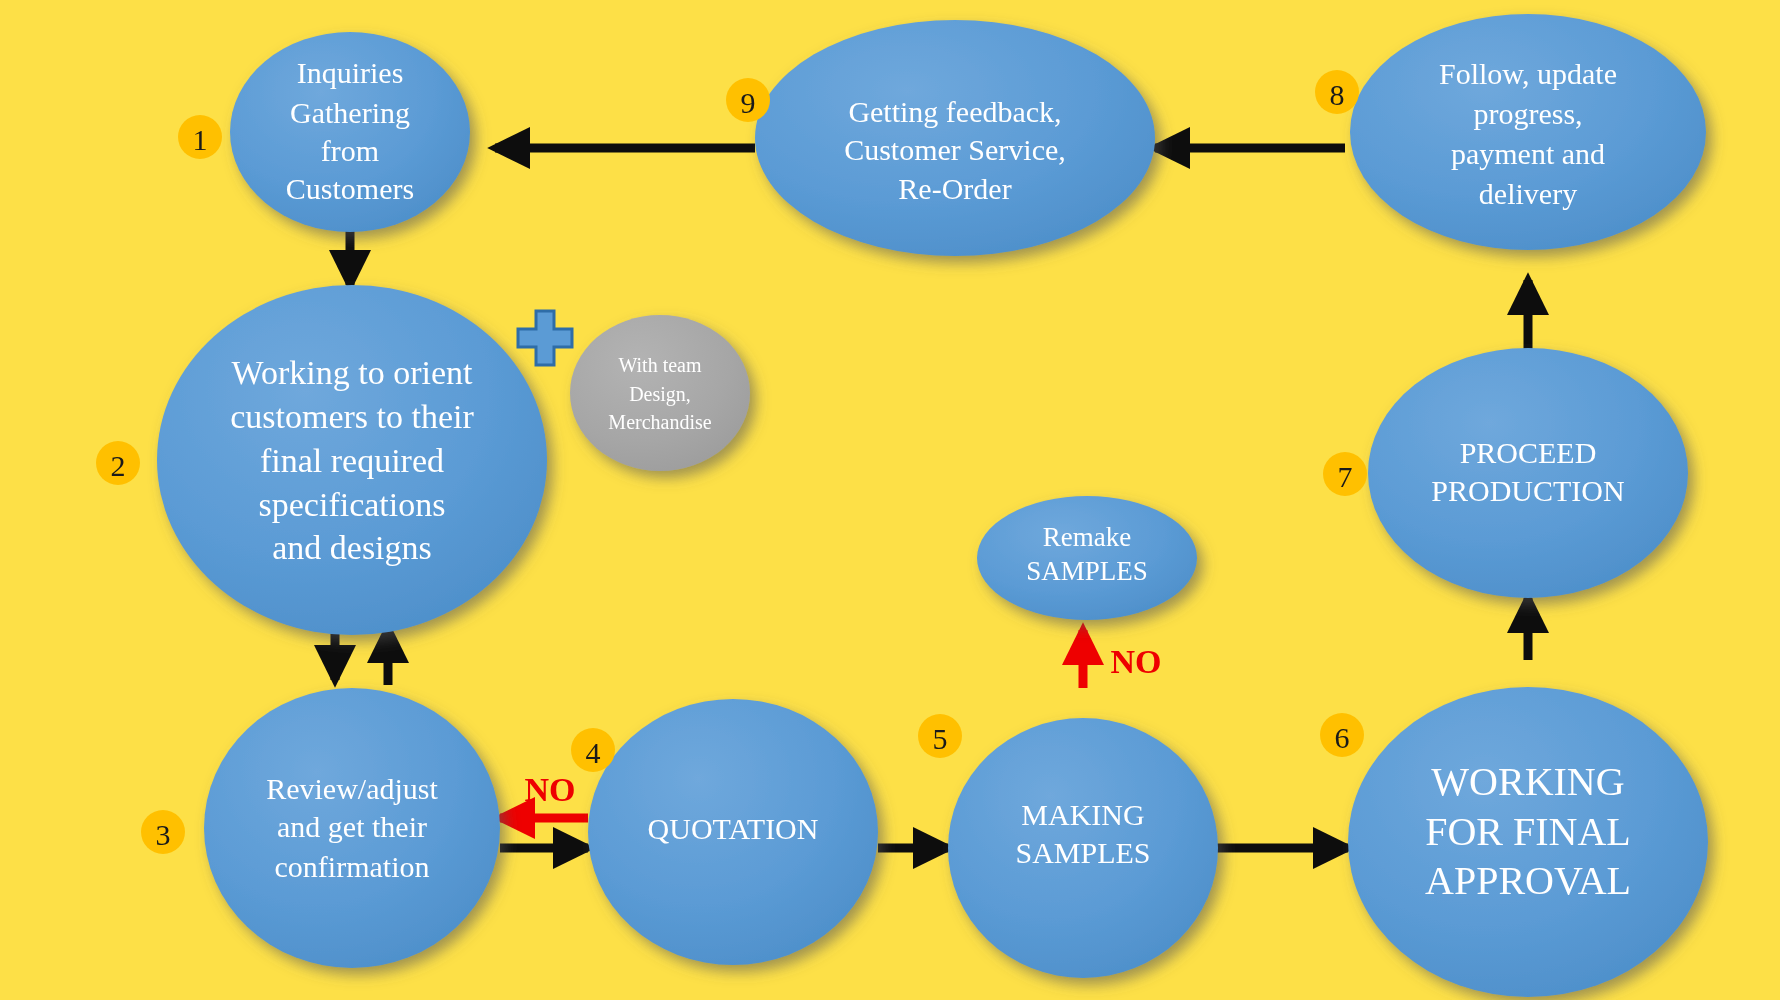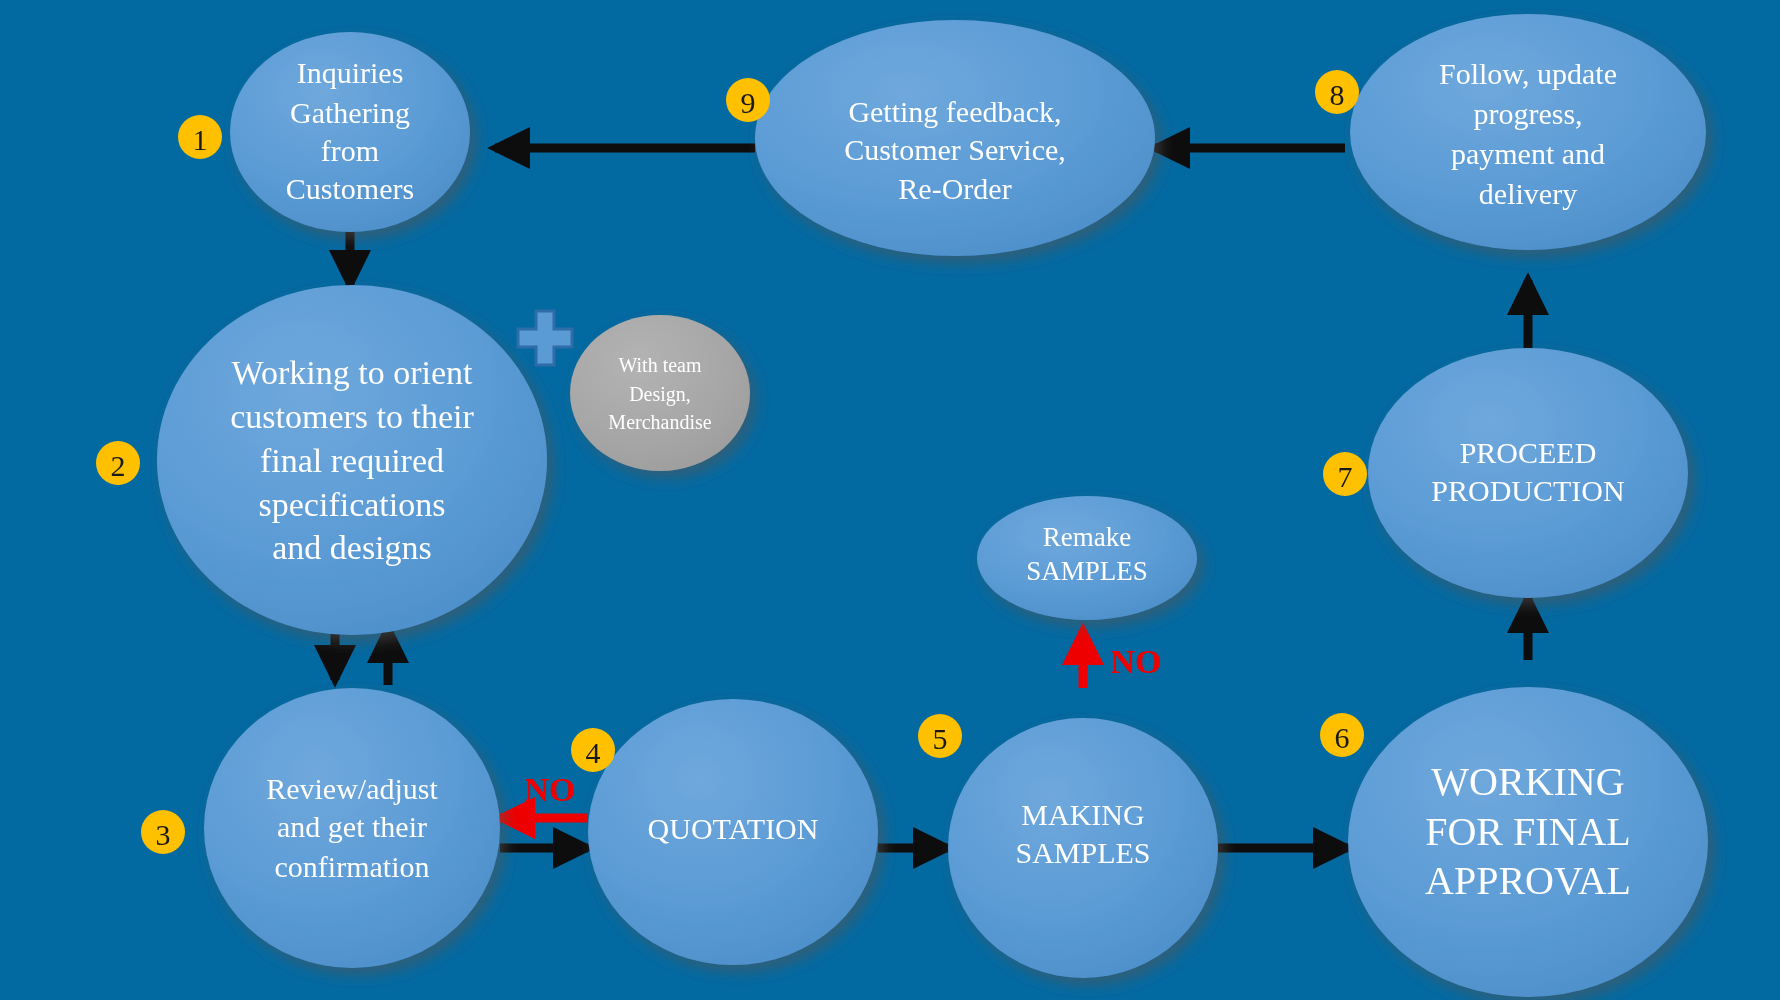--- a/index.html
+++ b/index.html
@@ -10,21 +10,21 @@
   body {
     width: 1780px;
     height: 1000px;
     font-family: "Liberation Serif", "DejaVu Serif", serif;
     overflow: hidden;
   }
   #canvas {
     position: relative;
     width: 1780px;
     height: 1000px;
-    background: #0369a1;
+    background: #fde047;
   }
   svg.flow {
     position: absolute;
     left: 0;
     top: 0;
     width: 1780px;
     height: 1000px;
   }
   .node-shape {
     filter: url(#nodeShadow);

